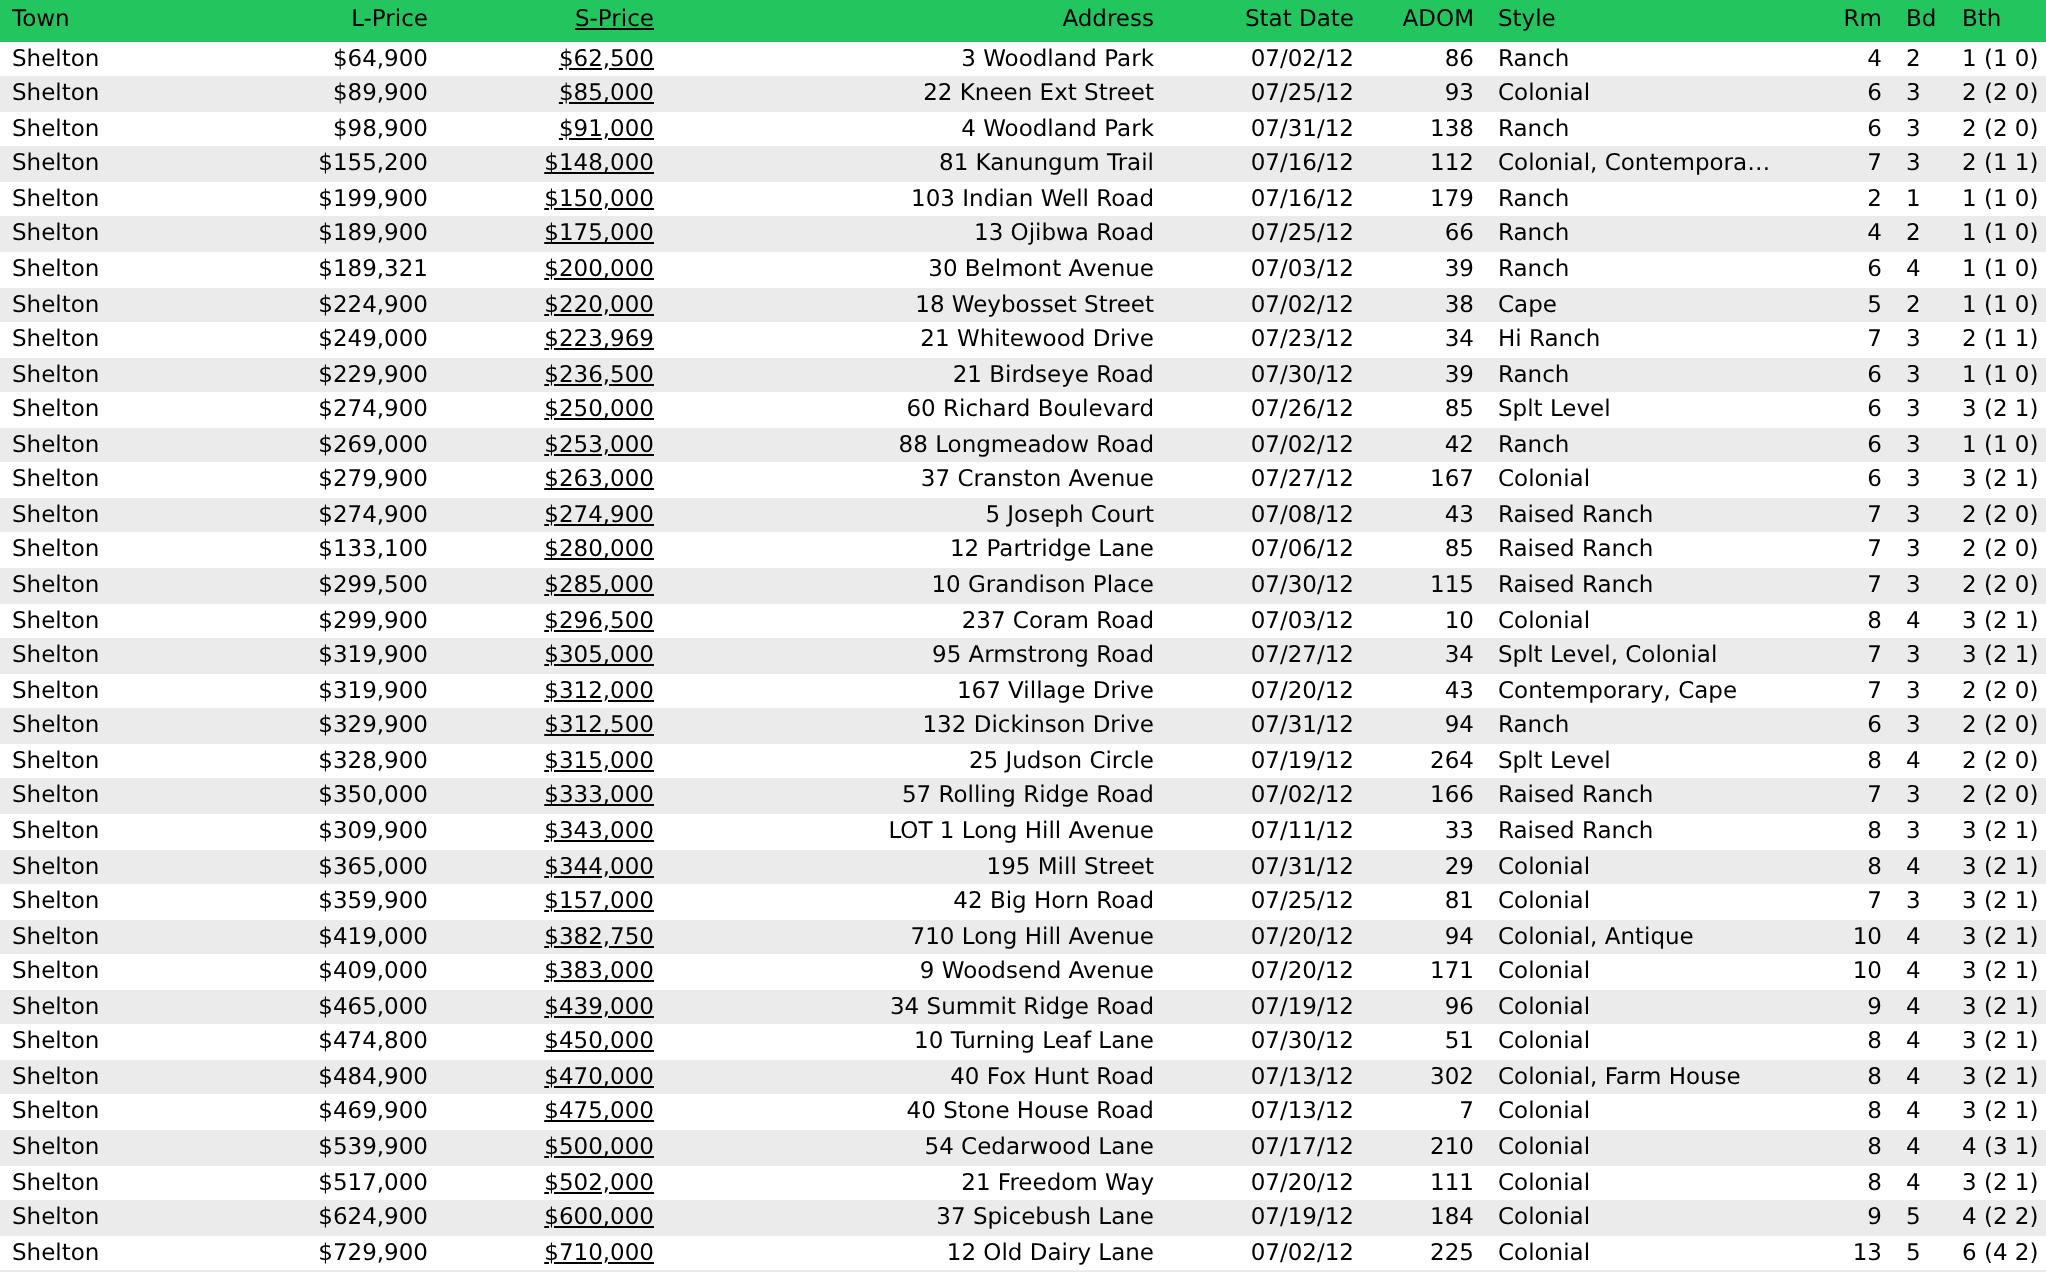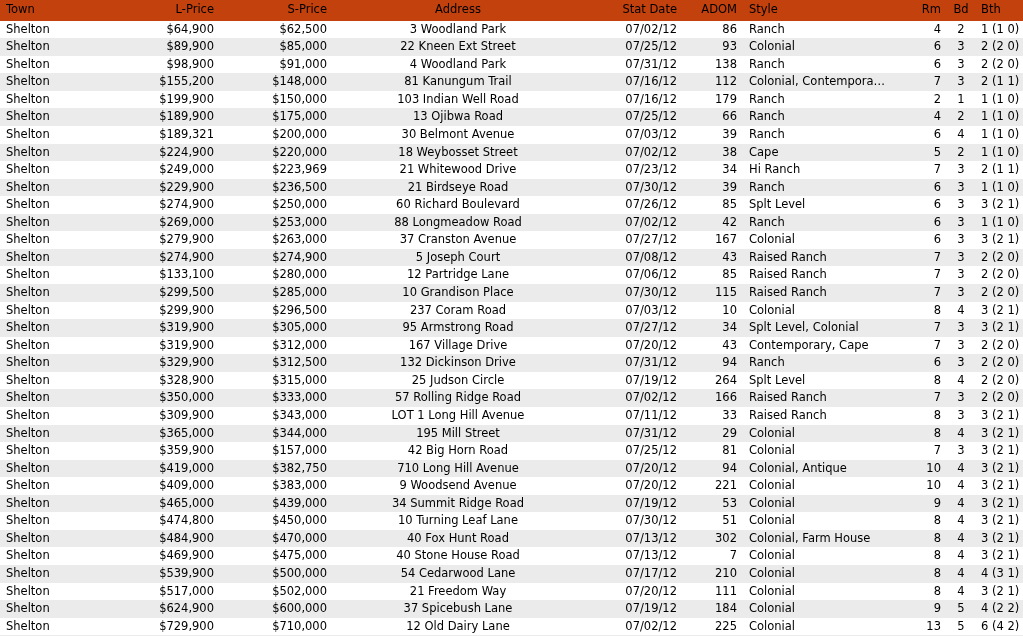--- a/index.html
+++ b/index.html
@@ -19,21 +19,21 @@
 
   table.listings {
     width: 1023px;
     border-collapse: collapse;
     table-layout: fixed;
     font-size: 11.5px;
     line-height: 1.18;
   }
 
   table.listings thead tr.header-row {
-    background: #c2410c;
+    background: #22c55e;
   }
 
   table.listings thead th {
     font-weight: normal;
     padding: 3px 6px 4px 6px;
     vertical-align: middle;
     white-space: nowrap;
     border: 0;
   }
 
@@ -47,27 +47,27 @@
   table.listings tbody td {
     padding: 2px 6px 2px 6px;
     vertical-align: middle;
     white-space: nowrap;
     border: 0;
   }
 
   
   .col-town   { width: 108px; text-align: left;  }
   .col-lprice { width: 112px; text-align: right; }
-  .col-sprice { width: 113px; text-align: right; }
-  .col-addr   { width: 250px; text-align: center; margin-top: 40px;  }
+  .col-sprice { width: 113px; text-align: right; text-decoration: underline; }
+  .col-addr   { width: 250px; text-align: right; margin-top: 40px;  }
   .col-date   { width: 100px; text-align: right; }
   .col-adom   { width: 60px;  text-align: right; }
   .col-style  { width: 170px; text-align: left;  }
   .col-rm     { width: 34px;  text-align: right; }
-  .col-bd     { width: 28px;  text-align: center; }
+  .col-bd     { width: 28px;  text-align: left; }
   .col-bth    { width: 48px;  text-align: left;  padding-left: 10px; }
 
   .col-style.wrap { white-space: normal; }
 
   .tall-row td { padding-top: 5px; padding-bottom: 5px; }
 </style>
 </head>
 <body>
 
 <table class="listings">
@@ -409,33 +409,33 @@
         <td class="col-rm">10</td>
         <td class="col-bd">4</td>
         <td class="col-bth">3 (2 1)</td>
       </tr>
       <tr class="data-row">
         <td class="col-town">Shelton</td>
         <td class="col-lprice">$409,000</td>
         <td class="col-sprice">$383,000</td>
         <td class="col-addr">9 Woodsend Avenue</td>
         <td class="col-date">07/20/12</td>
-        <td class="col-adom">221</td>
+        <td class="col-adom">171</td>
         <td class="col-style">Colonial</td>
         <td class="col-rm">10</td>
         <td class="col-bd">4</td>
         <td class="col-bth">3 (2 1)</td>
       </tr>
       <tr class="data-row alt">
         <td class="col-town">Shelton</td>
         <td class="col-lprice">$465,000</td>
         <td class="col-sprice">$439,000</td>
         <td class="col-addr">34 Summit Ridge Road</td>
         <td class="col-date">07/19/12</td>
-        <td class="col-adom">53</td>
+        <td class="col-adom">96</td>
         <td class="col-style">Colonial</td>
         <td class="col-rm">9</td>
         <td class="col-bd">4</td>
         <td class="col-bth">3 (2 1)</td>
       </tr>
       <tr class="data-row">
         <td class="col-town">Shelton</td>
         <td class="col-lprice">$474,800</td>
         <td class="col-sprice">$450,000</td>
         <td class="col-addr">10 Turning Leaf Lane</td>

